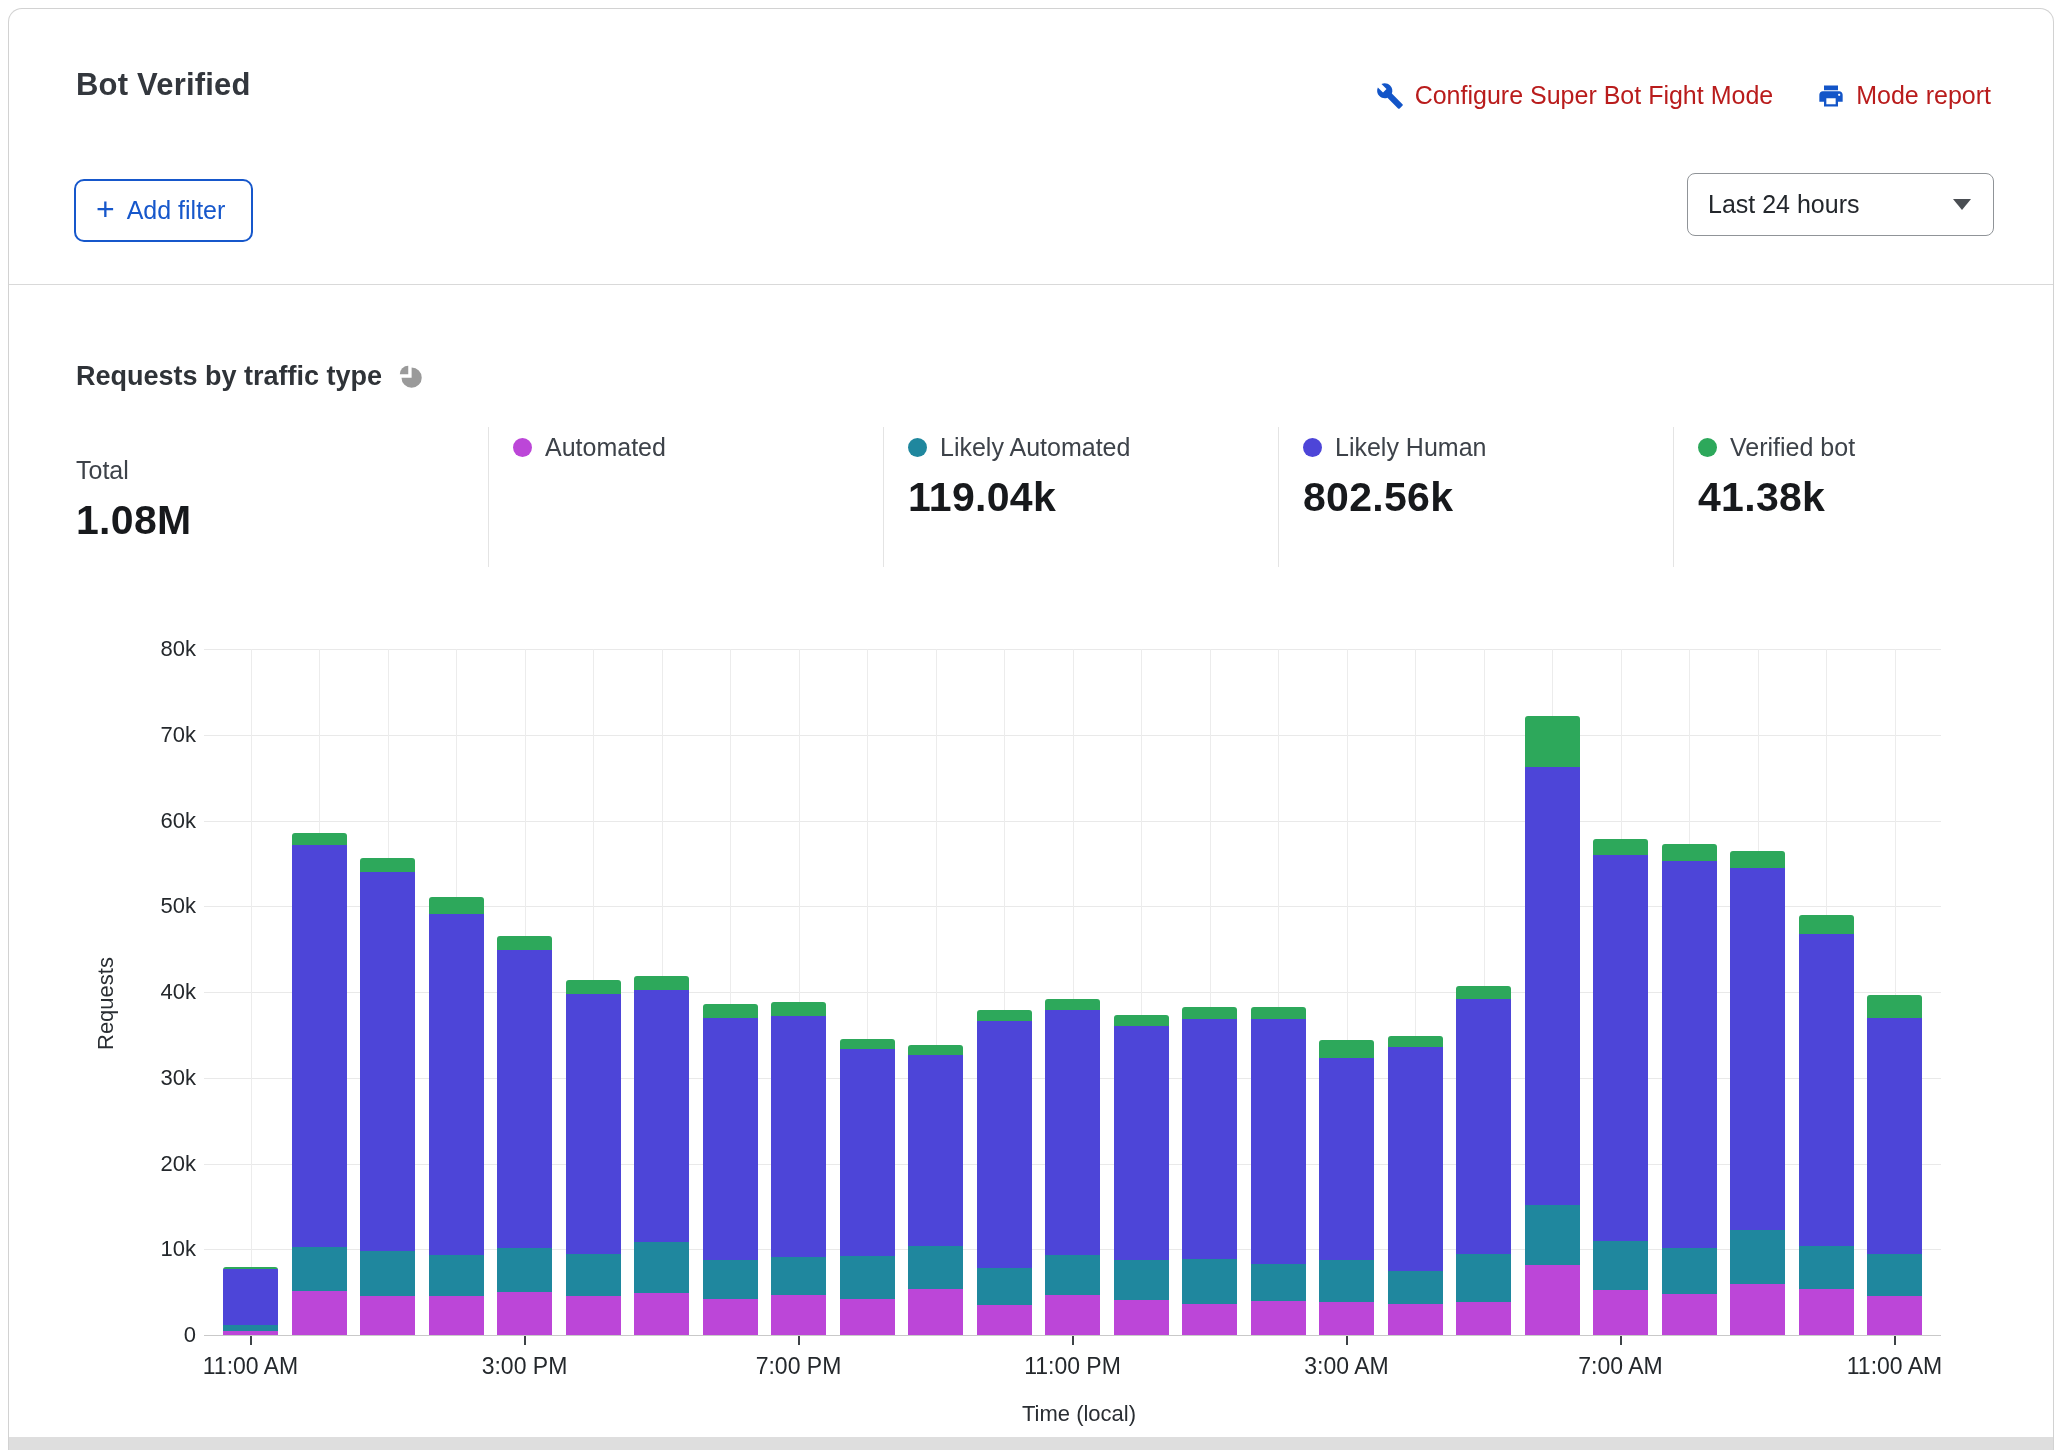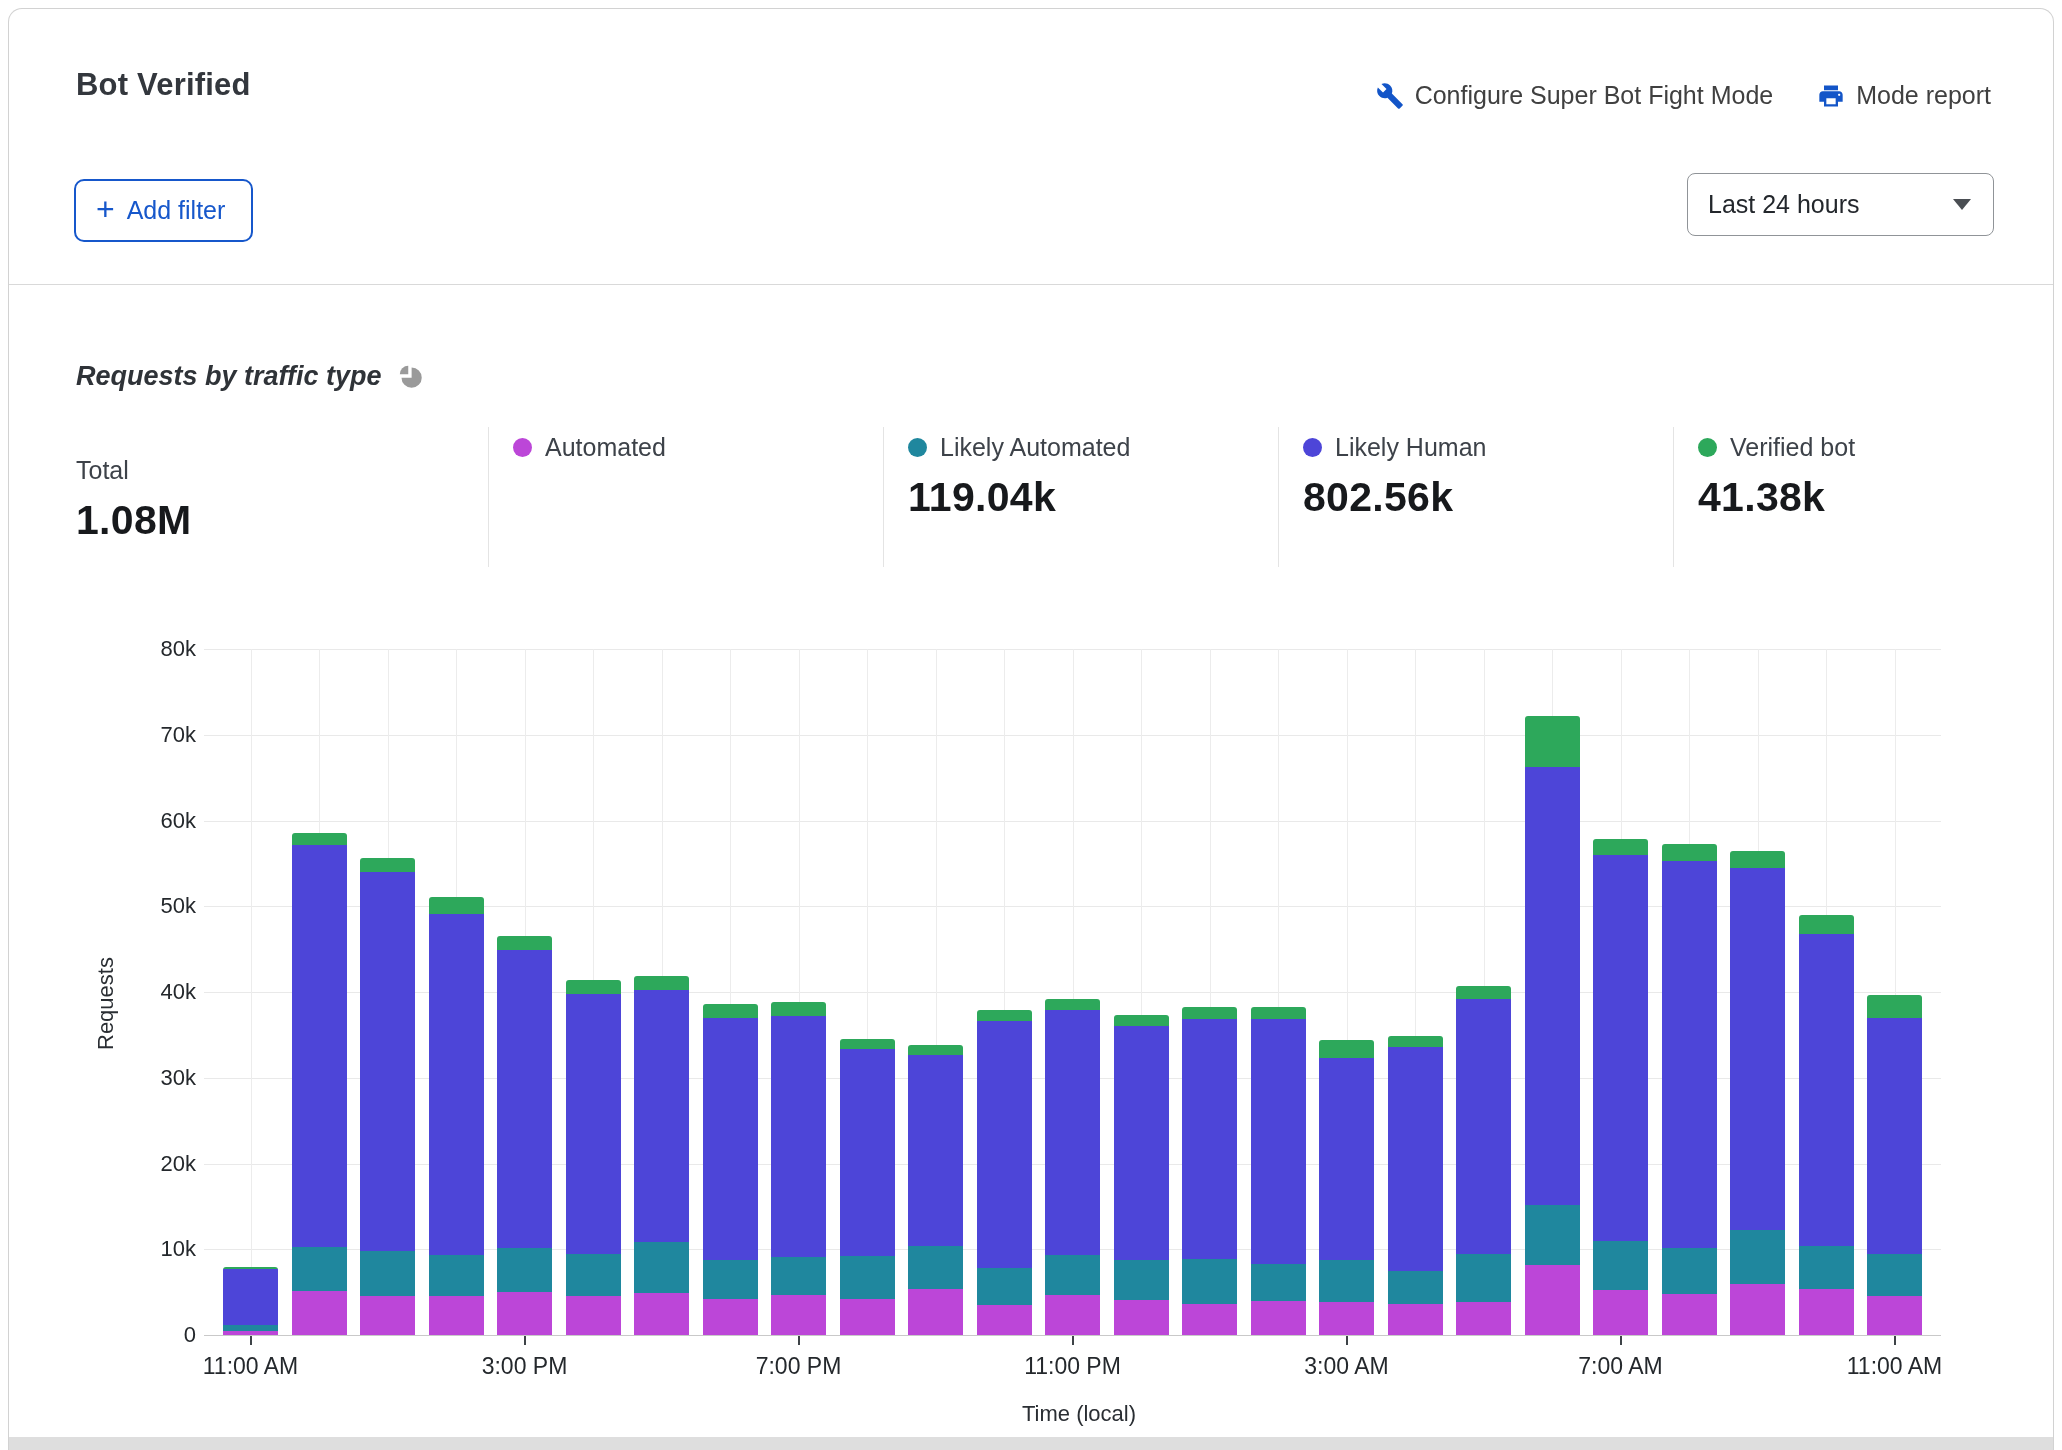--- a/index.html
+++ b/index.html
@@ -6,39 +6,39 @@
   html,body { background:#fff; }
   body { font-family:"Liberation Sans", sans-serif; }
   .page { position:relative; width:2062px; height:1450px; background:#fff; overflow:hidden; }
   .card { position:absolute; left:8px; top:8px; width:2046px; height:1442px;
           background:#fff; border:1.5px solid #d2d2d2; border-bottom:none;
           border-radius:14px 14px 0 0; }
 
   
   .page-title { position:absolute; left:67px; top:58px; font-size:31px; font-weight:700; color:#33373d; letter-spacing:.2px; }
   .header-links { position:absolute; right:62px; top:72px; display:flex; gap:44px; align-items:center; }
-  .hlink { display:flex; align-items:center; gap:11px; color:#404040; font-size:25px; cursor:pointer; text-decoration:none;text-align:center; }
+  .hlink { display:flex; align-items:center; gap:11px; color:#b91c1c; font-size:25px; cursor:pointer; text-decoration:none;text-align:center; }
   .hlink svg { width:28px; height:28px; fill:#1355c8; }
 
   .add-filter { position:absolute; left:65px; top:170px; height:63px; padding:0 26px 0 20px;
                 display:flex; align-items:center; gap:12px; background:#fff;
                 border:2px solid #1657cb; border-radius:10px; color:#1657cb;
                 font-size:25px; font-family:"Liberation Sans",sans-serif; cursor:pointer; }
   .add-filter .plus { font-size:32px; font-weight:400; line-height:1; margin-top:-3px; }
 
   .time-select { position:absolute; right:59px; top:164px; width:307px; height:63px;
                  border:1.5px solid #909498; border-radius:8px; background:#fff;
                  display:flex; align-items:center; justify-content:space-between;
                  padding:0 22px 0 20px; font-size:25px; color:#23272c; cursor:pointer; }
   .caret { width:0; height:0; border-left:9px solid transparent; border-right:9px solid transparent; border-top:11px solid #4a4e53; }
 
   .header-divider { position:absolute; left:0; right:0; top:275px; height:1px; background:#d9d9d9; }
 
   
-  .section-row { position:absolute; left:67px; top:352px; display:flex; align-items:center; gap:15px;font-style:italic; }
+  .section-row { position:absolute; left:67px; top:352px; display:flex; align-items:center; gap:15px; }
   .section-title { font-size:27px; font-weight:700; color:#2f3338; }
   .pie-icon svg { width:27px; height:27px; fill:#9a9a9a; display:block; }
 
   
   .stats-row { position:absolute; left:67px; top:418px; display:flex; height:140px; }
   .stat { display:flex; flex-direction:column; justify-content:flex-start; padding-top:6px; }
   .stat + .stat { border-left:1px solid #e4e4e4; padding-left:24px; }
   .stat-label-row { display:flex; align-items:center; gap:13px; }
   .stat-dot { width:19px; height:19px; border-radius:50%; flex:0 0 auto; }
   .stat-label { font-size:25px; color:#3d4249; }

